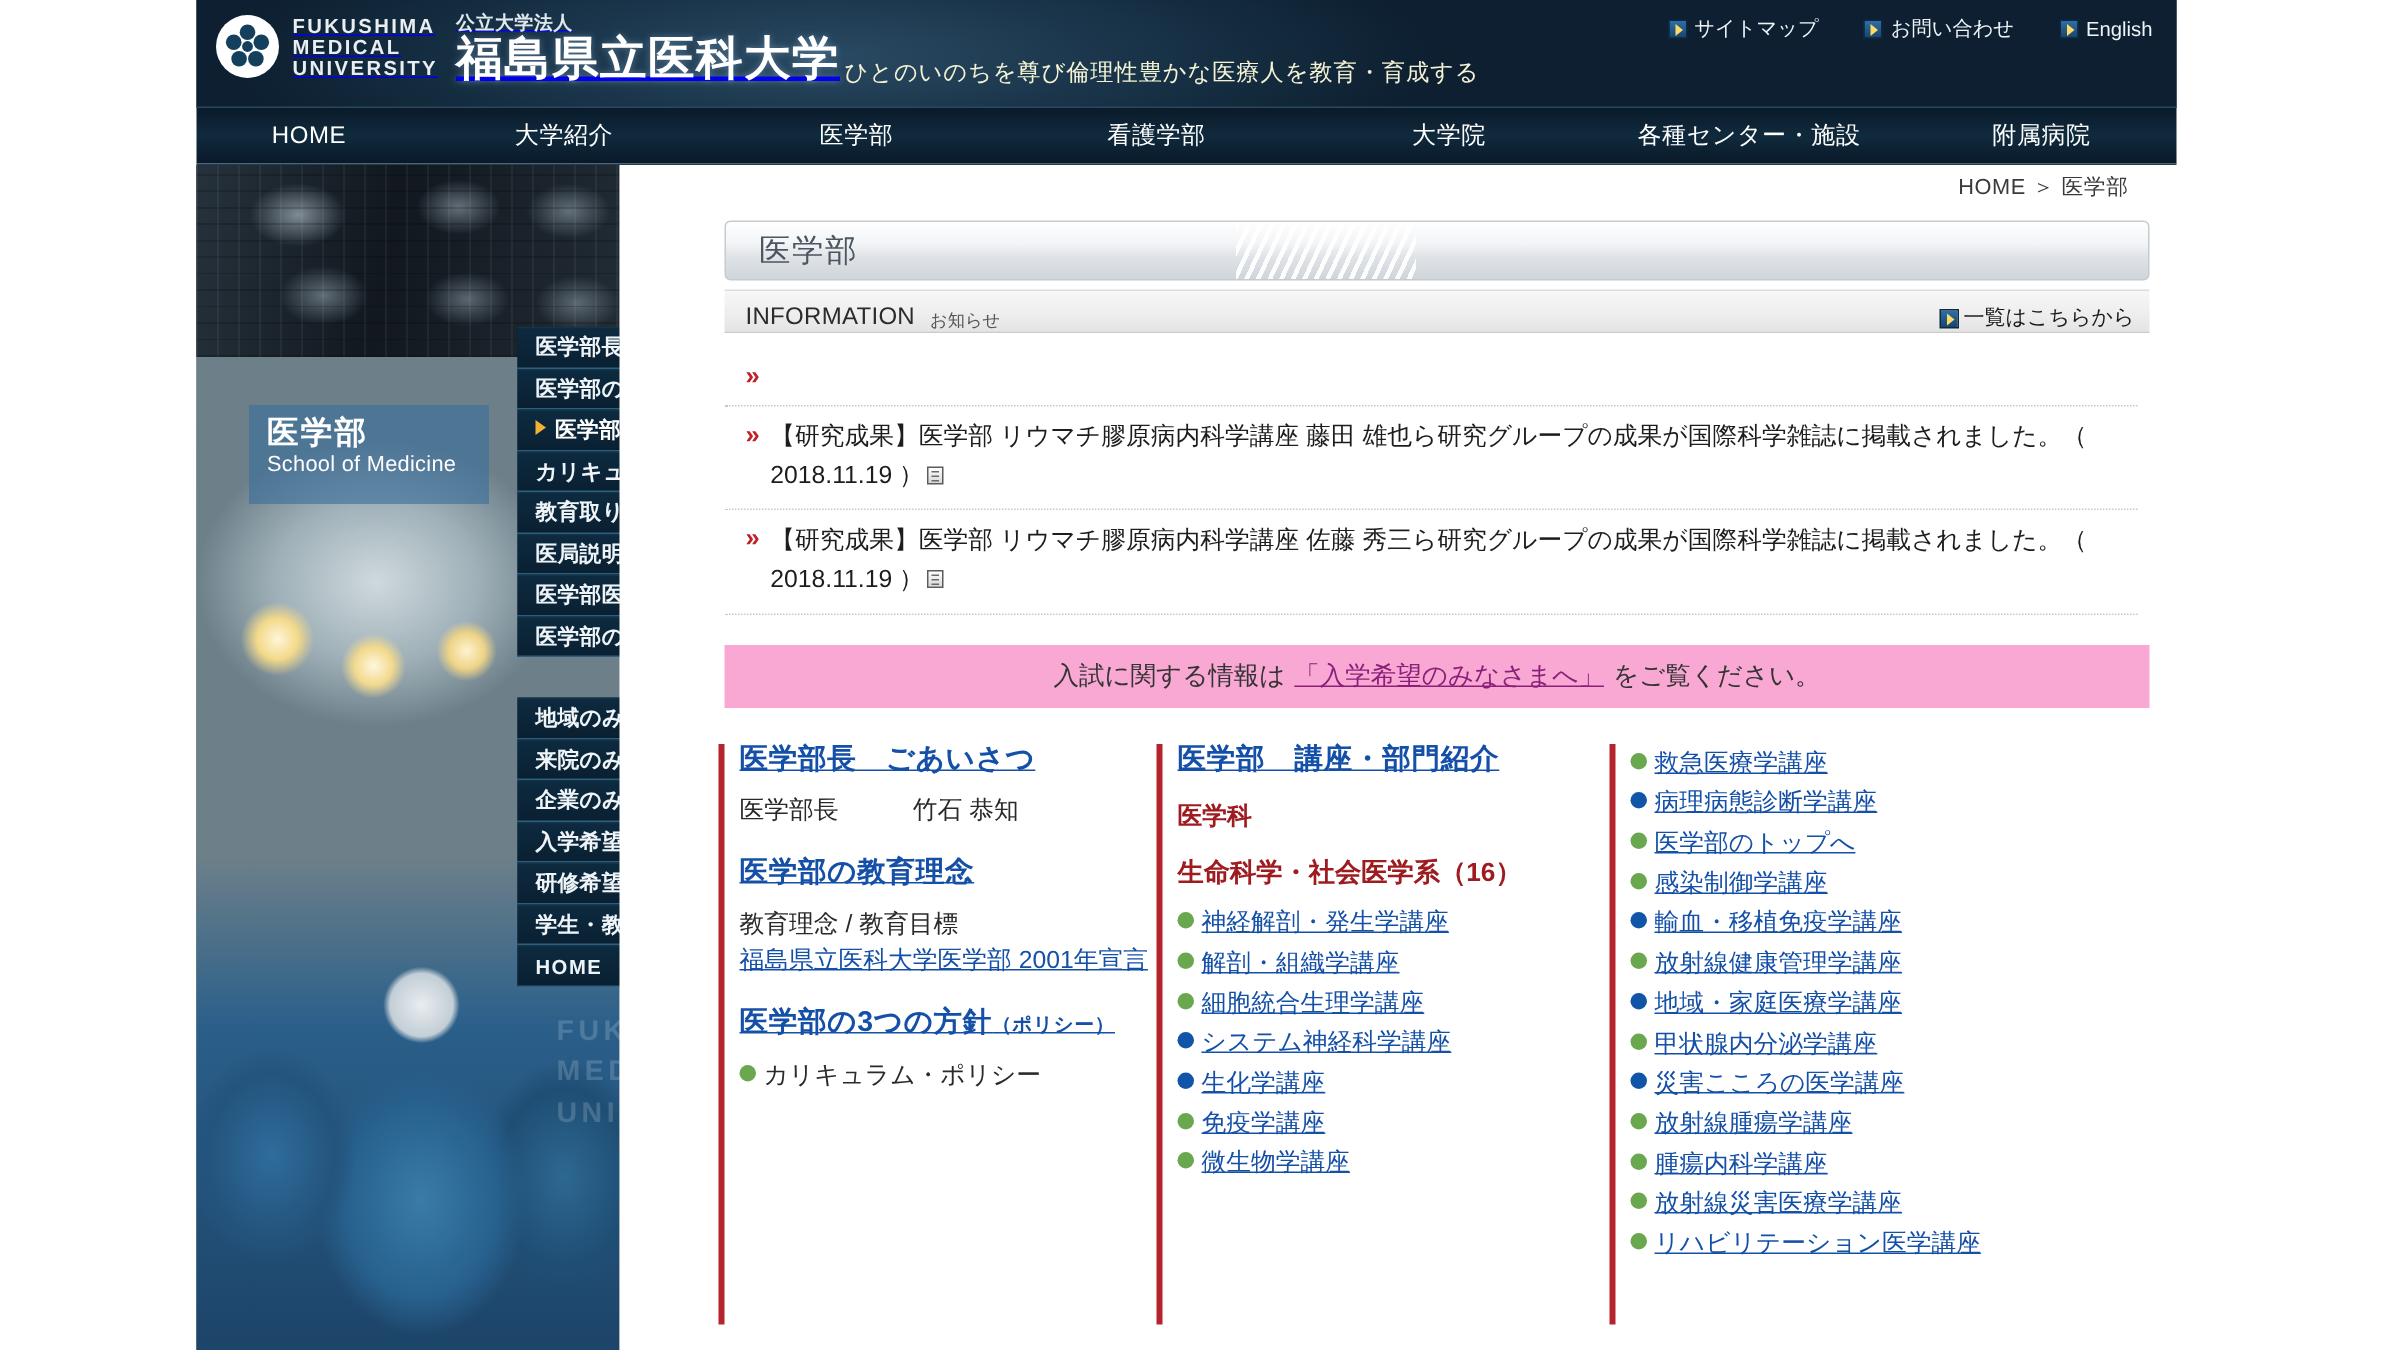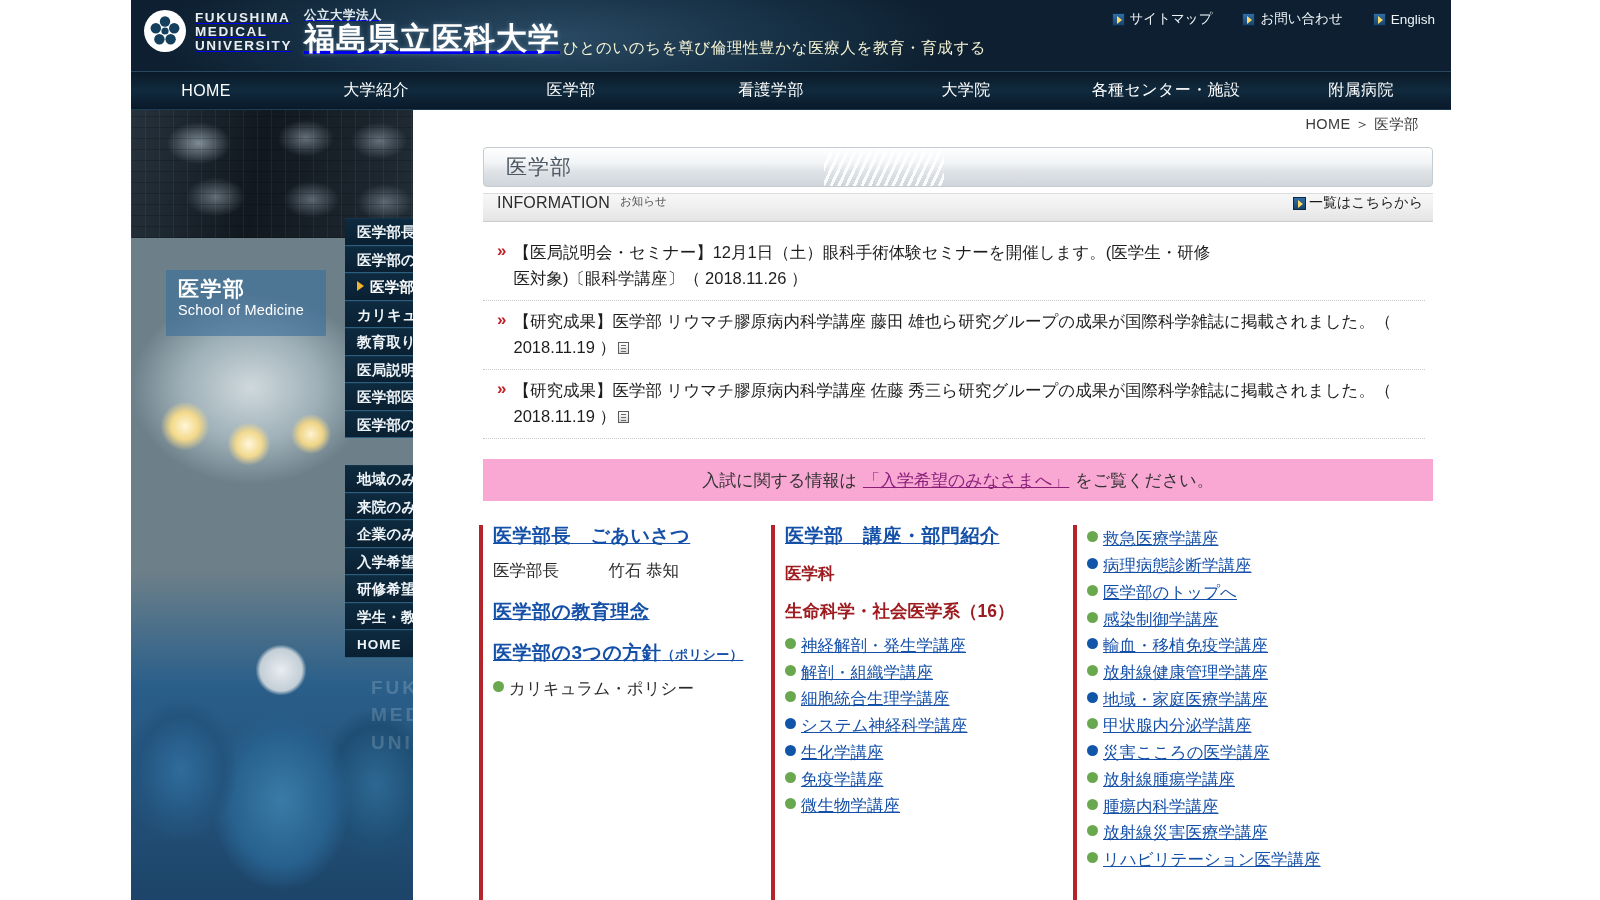--- a/index.html
+++ b/index.html
@@ -221,21 +221,21 @@
     position: relative; z-index: 2;
     padding-left: 22px; font-size: 21px; color: #4c5661; letter-spacing: 1px;
   }
 
   .info-bar {
     margin: 6px 0 0 38px;
     height: 29px;
     background: linear-gradient(180deg,#f7f7f7 0%, #eeeeee 55%, #e4e4e4 100%);
     border-top: 1px solid #dcdcdc;
     border-bottom: 1px solid #cccccc;
-    display: flex; align-items: flex-start; padding: 0 10px 16px 14px;
+    display: flex; align-items: flex-end; padding: 0 10px 0 14px;
   }
   .info-en { font-size: 16px; color: #2b2b2b; letter-spacing: .2px; }
   .info-jp { font-size: 11.5px; color: #555555; margin-left: 10px; }
   .info-more {
     margin-left: auto; display: flex; align-items: center; gap: 3px;
     font-size: 14px; color: #1a1a1a; text-decoration: none;
   }
 
   .news-list { margin: 10px 0 0 38px; padding-right: 8px; }
   .news-item {
@@ -450,21 +450,20 @@
         <span class="info-jp">お知らせ</span>
         <a class="info-more" href="#">
           <span class="arrow-box"></span>
           <span>一覧はこちらから</span>
         </a>
       </div>
 
       <div class="news-list">
         <div class="news-item">
           <span class="news-chev">»</span>
-          <a class="news-text" href="#">【医局説明会・セミナー】12月1日（土）眼科手術体験セミナーを開催します。(医学生・研修医対象)〔眼科学講座〕（ 2018.11.26 ）</a>
         </div>
         <div class="news-item">
           <span class="news-chev">»</span>
           <span>
             <a class="news-text" href="#">【研究成果】医学部 リウマチ膠原病内科学講座 藤田 雄也ら研究グループの成果が国際科学雑誌に掲載されました。（ 2018.11.19 ）</a><span class="pdf-mark"></span>
           </span>
         </div>
         <div class="news-item">
           <span class="news-chev">»</span>
           <span>
@@ -484,20 +483,24 @@
         <div class="col col-1">
           <div class="blk">
             <a class="blk-head" href="#">医学部長　ごあいさつ</a>
             <div class="blk-body">
               <div>医学部長　　　竹石 恭知</div>
             </div>
           </div>
 
           <div class="blk">
             <a class="blk-head" href="#">医学部の教育理念</a>
+            <div class="blk-body">
+              <div>教育理念 / 教育目標</div>
+              <a href="#">福島県立医科大学医学部 2001年宣言</a>
+            </div>
           </div>
 
           <div class="blk">
             <a class="blk-head" href="#"><span>医学部の3つの方針</span><span class="sub">（ポリシー）</span></a>
             <div class="linklist">
               <div class="ll-row">
                 <span class="dot green"></span>
                 <span class="ll-plain">カリキュラム・ポリシー</span>
               </div>
             </div>

